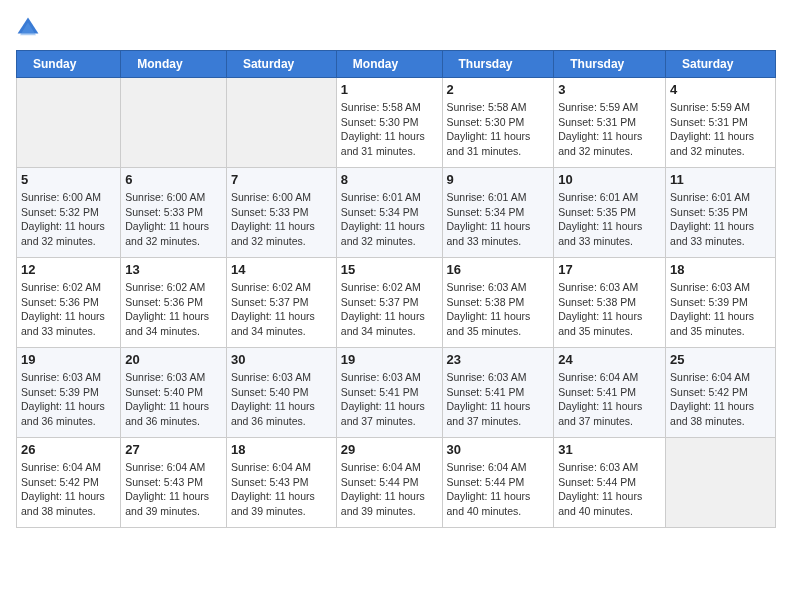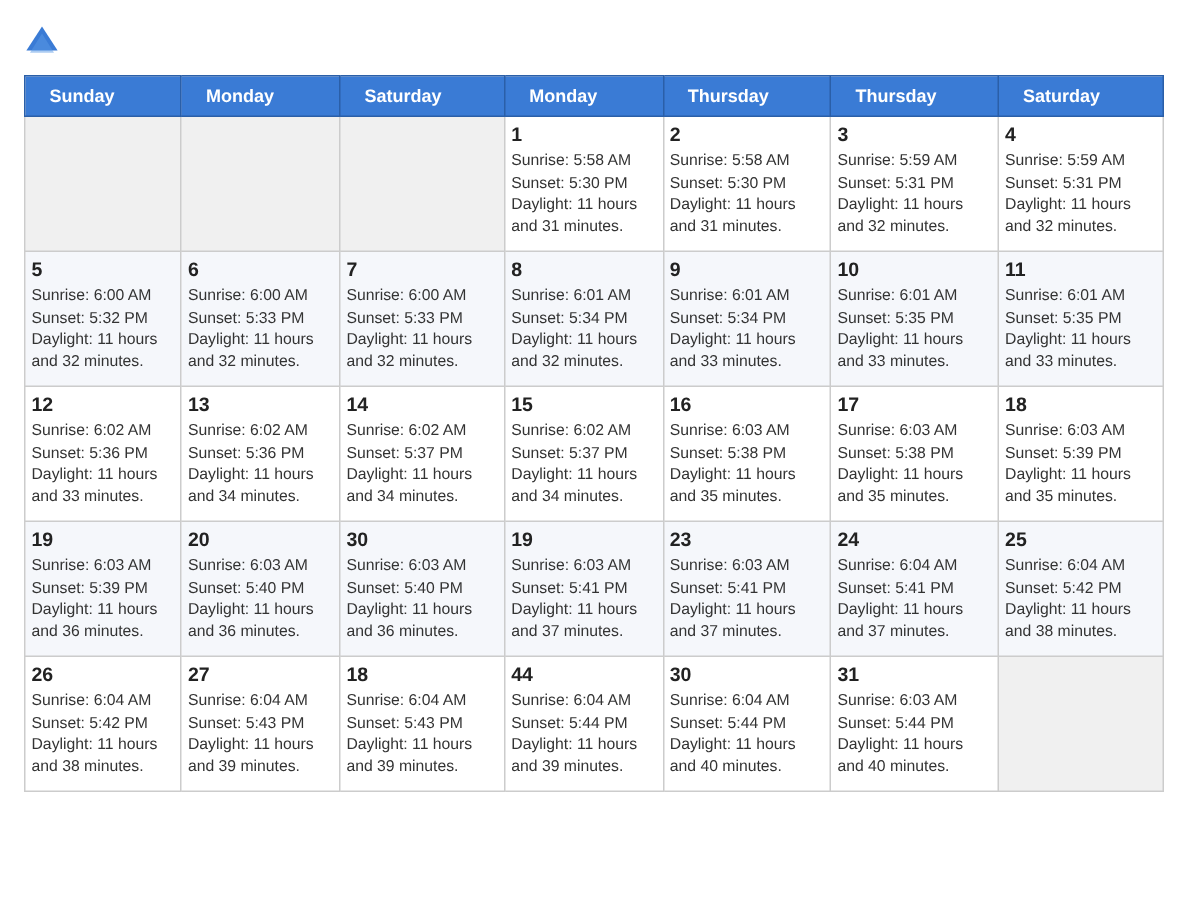--- a/index.html
+++ b/index.html
@@ -237,21 +237,21 @@
         </td>
         <td>
           <div class="day-number">27</div>
           <div class="day-info">Sunrise: 6:04 AM<br>Sunset: 5:43 PM<br>Daylight: 11 hours and 39 minutes.</div>
         </td>
         <td>
           <div class="day-number">18</div>
           <div class="day-info">Sunrise: 6:04 AM<br>Sunset: 5:43 PM<br>Daylight: 11 hours and 39 minutes.</div>
         </td>
         <td>
-          <div class="day-number">44</div>
+          <div class="day-number">29</div>
           <div class="day-info">Sunrise: 6:04 AM<br>Sunset: 5:44 PM<br>Daylight: 11 hours and 39 minutes.</div>
         </td>
         <td>
           <div class="day-number">30</div>
           <div class="day-info">Sunrise: 6:04 AM<br>Sunset: 5:44 PM<br>Daylight: 11 hours and 40 minutes.</div>
         </td>
         <td>
           <div class="day-number">31</div>
           <div class="day-info">Sunrise: 6:03 AM<br>Sunset: 5:44 PM<br>Daylight: 11 hours and 40 minutes.</div>
         </td>

